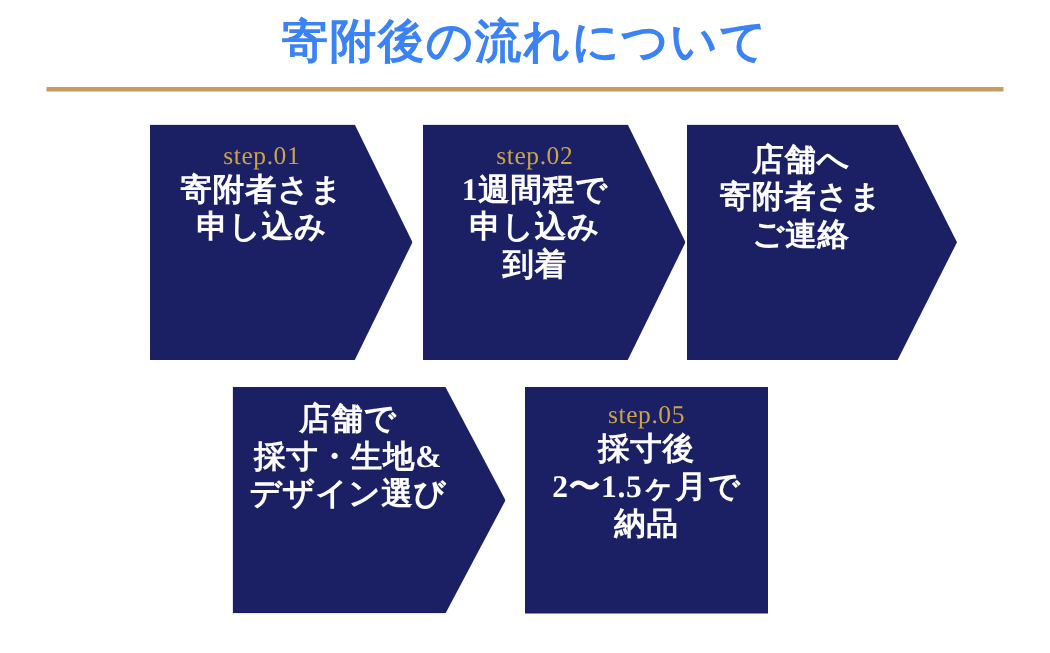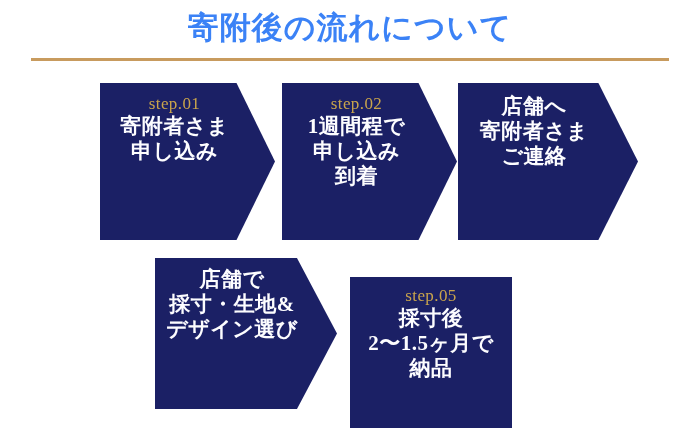--- a/index.html
+++ b/index.html
@@ -108,21 +108,21 @@
 
   #step-3 { left: 458px; top: 83px;  width: 180px; height: 157px; padding-top: 11px; }
   #step-3 .step-body { padding-right: 28px; }
   #step-3 .step-label { padding-right: 28px; }
 
   
   #step-4 { left: 155px; top: 258px; width: 182px; height: 151px; padding-top: 9px; }
   #step-4 .step-body { padding-right: 28px; }
   #step-4 .step-label { padding-right: 28px; }
 
-  #step-5 { left: 350px; top: 258px; width: 162px; height: 151px; padding-top: 9px; margin-top: 19px; }
+  #step-5 { left: 350px; top: 258px; width: 162px; height: 151px; padding-top: 9px; }
 </style>
 </head>
 <body>
 
 <div id="page">
 
   <div class="heading-block">
     <h1 class="page-title">寄附後の流れについて</h1>
   </div>
   <div class="title-rule"></div>

